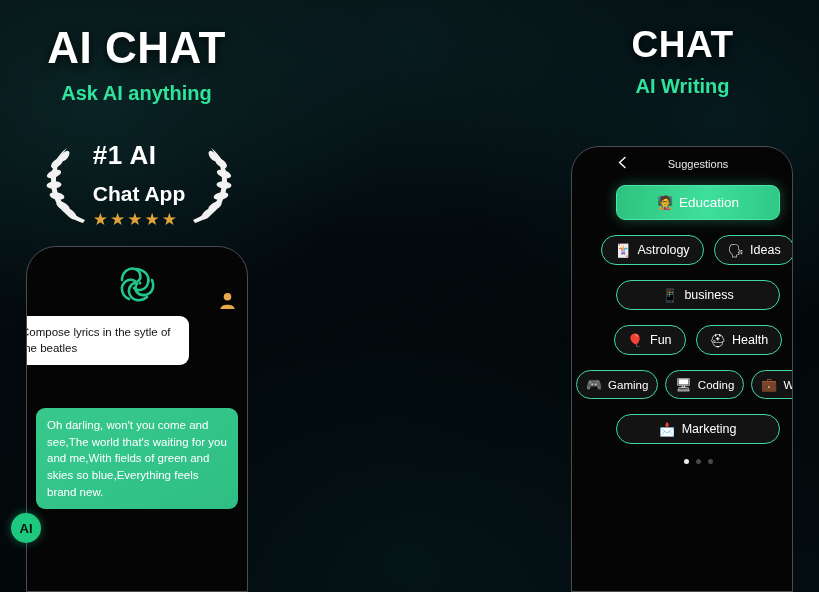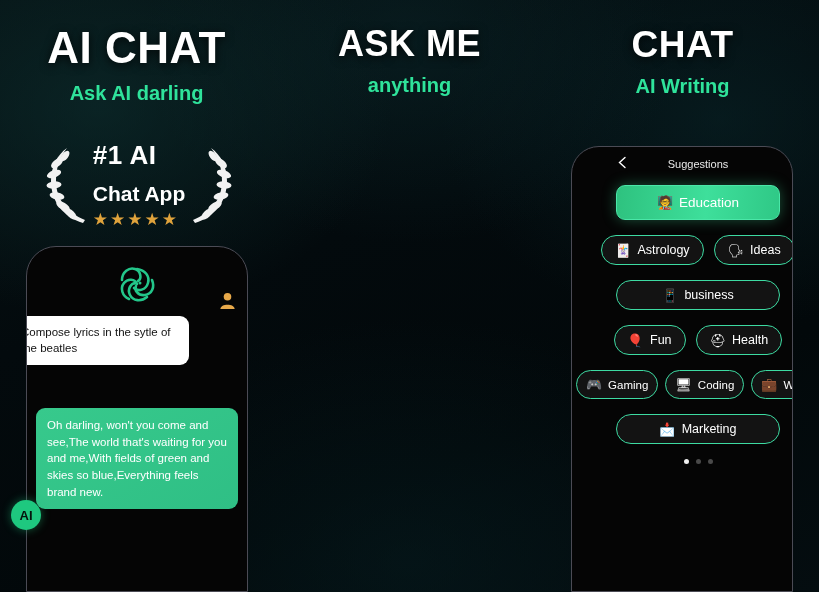--- a/index.html
+++ b/index.html
@@ -62,21 +62,21 @@
   .user-ava { position:absolute; right:10px; width:19px; height:19px; }
   .bubble-white {
     position:absolute; background:#ffffff; color:#111; border-radius:9px;
     font-size:11.5px; line-height:1.42; padding:8px 10px;
   }
   .bubble-green {
     position:absolute; background:linear-gradient(150deg,#37c98c 0%,#2fbf85 100%);
     color:#fff; border-radius:9px; font-size:11.5px; line-height:1.45; padding:9px 11px;
   }
   .ai-float {
-    position:absolute; left:11px; top:500px; width:30px; height:30px; border-radius:50%;
+    position:absolute; left:11px; top:513px; width:30px; height:30px; border-radius:50%;
     background:#1ec87f; color:#05140c; font-size:13px; font-weight:bold;
     display:flex; align-items:center; justify-content:center;
     box-shadow:0 0 10px rgba(30,200,127,0.45);
     z-index:5;
   }
 
   
   .chips { padding:4px 12px 0; }
   .chip-row { display:flex; justify-content:center; gap:10px; margin-bottom:15px; }
   .chip {
@@ -97,21 +97,21 @@
   .dot.on { background:#f0f0f0; }
 </style>
 </head>
 <body>
 
 <div class="stage">
 
   <div class="panel" id="panel-1">
     <div class="head">
       <div class="title">AI CHAT</div>
-      <div class="sub">Ask AI darling</div>
+      <div class="sub">Ask AI anything</div>
     </div>
 
     <div class="badge-wrap">
       <svg class="laurel" viewBox="0 0 46 86">
         <g fill="#f2f2f2">
           <path d="M40 80 C20 74 8 58 8 38 C8 24 14 12 24 5 C16 15 13 26 13 38 C13 56 24 70 42 77 Z"></path>
           <ellipse cx="14" cy="20" rx="7" ry="3.6" transform="rotate(-38 14 20)"></ellipse>
           <ellipse cx="11" cy="31" rx="7.5" ry="3.6" transform="rotate(-20 11 31)"></ellipse>
           <ellipse cx="11" cy="42" rx="7.5" ry="3.6" transform="rotate(-5 11 42)"></ellipse>
           <ellipse cx="14" cy="53" rx="7.5" ry="3.6" transform="rotate(12 14 53)"></ellipse>
@@ -159,24 +159,20 @@
 
       <div class="bubble-white" style="left:-16px; top:69px; width:178px;">Compose lyrics in the sytle of the beatles</div>
 
       <div class="bubble-green" style="left:9px; top:135px; width:202px;margin-top:26px;">Oh darling, won't you come and see,The world that's waiting for you and me,With fields of green and skies so blue,Everything feels brand new.</div>
     </div>
 
     <div class="ai-float">AI</div>
   </div>
 
   <div class="panel" id="panel-2">
-    <div class="head">
-      <div class="title">ASK ME</div>
-      <div class="sub">anything</div>
-    </div>
 
     <div class="phone" id="phone-2">
       <div class="phone-head">
         <svg class="backchev" viewBox="0 0 13 13">
           <path d="M9 1.5 L3.5 6.5 L9 11.5" fill="none" stroke="#fff" stroke-width="1.4" stroke-linecap="round"></path>
         </svg>
         <div class="ttl">Suggestions</div>
       </div>
 
       <div class="chips">

